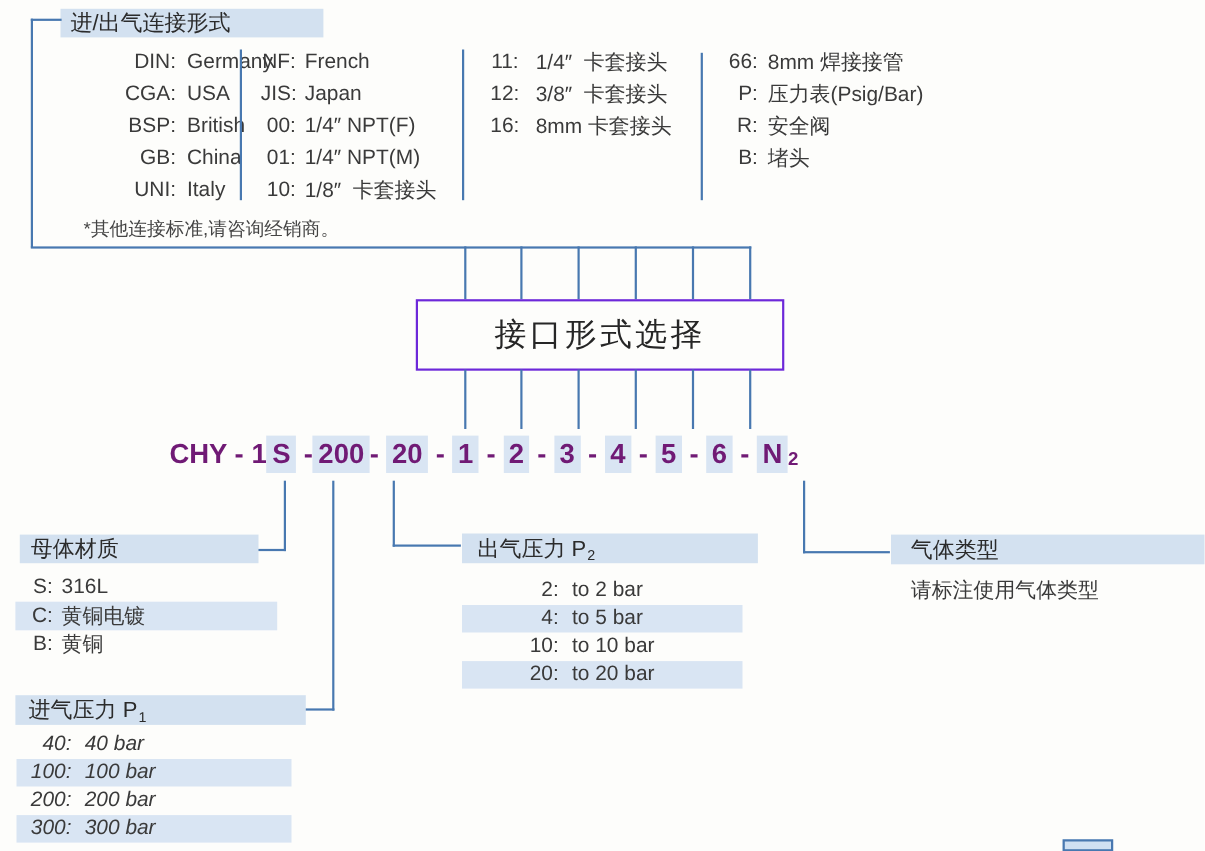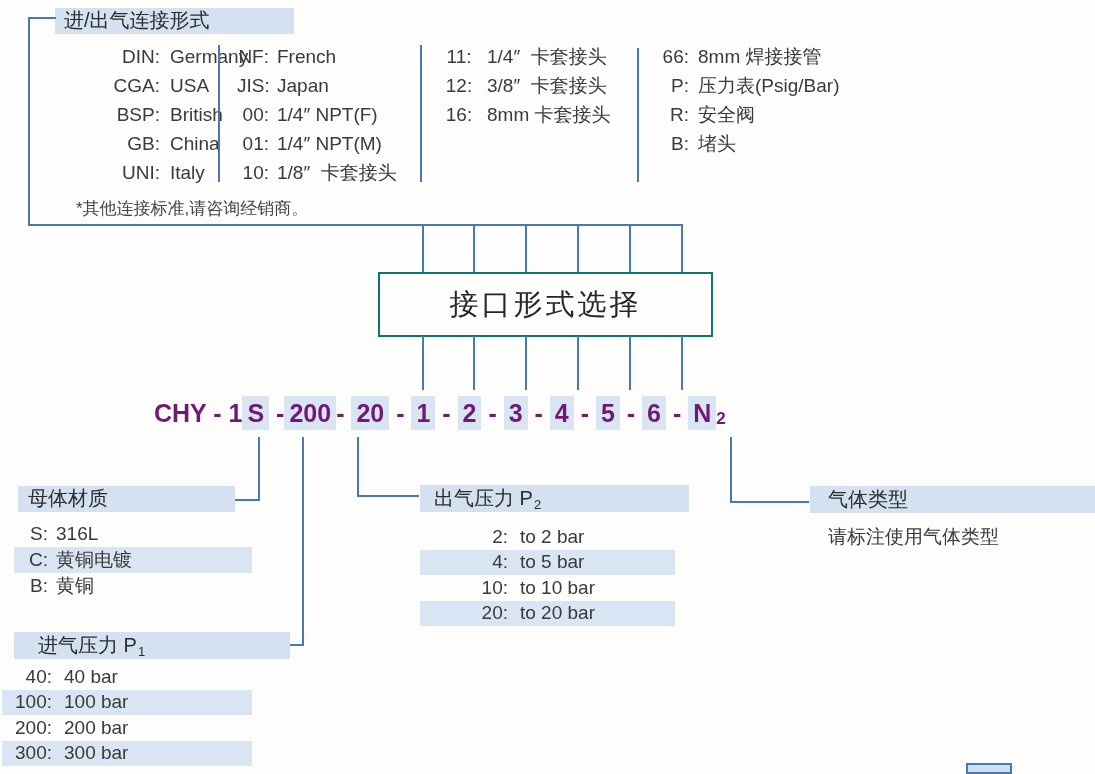--- a/index.html
+++ b/index.html
@@ -16,21 +16,21 @@
   .trow{height:29px;display:flex;align-items:center;font-size:19px;color:#3a3a3a;}
   .tcode{display:inline-block;text-align:right;flex:0 0 auto;}
   .tdesc{white-space:pre;}
   .c1 .tcode{width:100px;} .c1 .tdesc{margin-left:10px;}
   .c2 .tcode{width:32px;}  .c2 .tdesc{margin-left:8px;}
   .c3 .tcode{width:32px;text-align:center;}  .c3 .tdesc{margin-left:12px;}
   .c4 .tcode{width:34px;}  .c4 .tdesc{margin-left:9px;}
   .note{position:absolute;left:76px;top:197px;font-size:17px;color:#444;}
   
   .sel-box{position:absolute;left:378px;top:272px;width:335px;height:65px;
-           border:2px solid #0f766e;box-sizing:border-box;background:#fdfdfb;
+           border:2px solid #6d28d9;box-sizing:border-box;background:#fdfdfb;
            display:flex;align-items:center;justify-content:center;
            font-size:29px;letter-spacing:3px;color:#262626;}
   
   .model-code{position:absolute;left:154px;top:396px;font-size:25px;font-weight:bold;
               color:#701a75;white-space:pre;line-height:34px;}
   .chip{background:#d9e5f3;padding:3px 5px;}
   .code-sub{font-size:17px;vertical-align:-2px;}
   
   .orow{display:flex;align-items:center;font-size:19px;color:#3a3a3a;}
   .ocode{display:inline-block;text-align:right;flex:0 0 auto;}
@@ -183,25 +183,25 @@
     <div class="orow hl-row" style="padding-left:8px;">
         <span class="ocode">C:</span>
         <span class="odesc">黄铜电镀</span>
       </div>
     <div class="orow" style="padding-left:8px;">
         <span class="ocode">B:</span>
         <span class="odesc">黄铜</span>
       </div>
   </div>
 
-  <div class="sec-hdr" style="left:14px;top:632px;width:252px;height:27px;padding-left:24px;">
+  <div class="sec-hdr" style="left:14px;top:632px;width:252px;height:27px;padding-left:12px;">
     <span>进气压力 P</span>
       <span class="subt">1</span>
   </div>
-  <div class="abs inp" style="left:2px;top:664px;width:250px;">
+  <div class="abs inp" style="left:15px;top:664px;width:250px;font-style:italic;">
     <div class="orow">
         <span class="ocode">40:</span>
         <span class="odesc">40 bar</span>
       </div>
     <div class="orow hl-row">
         <span class="ocode">100:</span>
         <span class="odesc">100 bar</span>
       </div>
     <div class="orow">
         <span class="ocode">200:</span>

